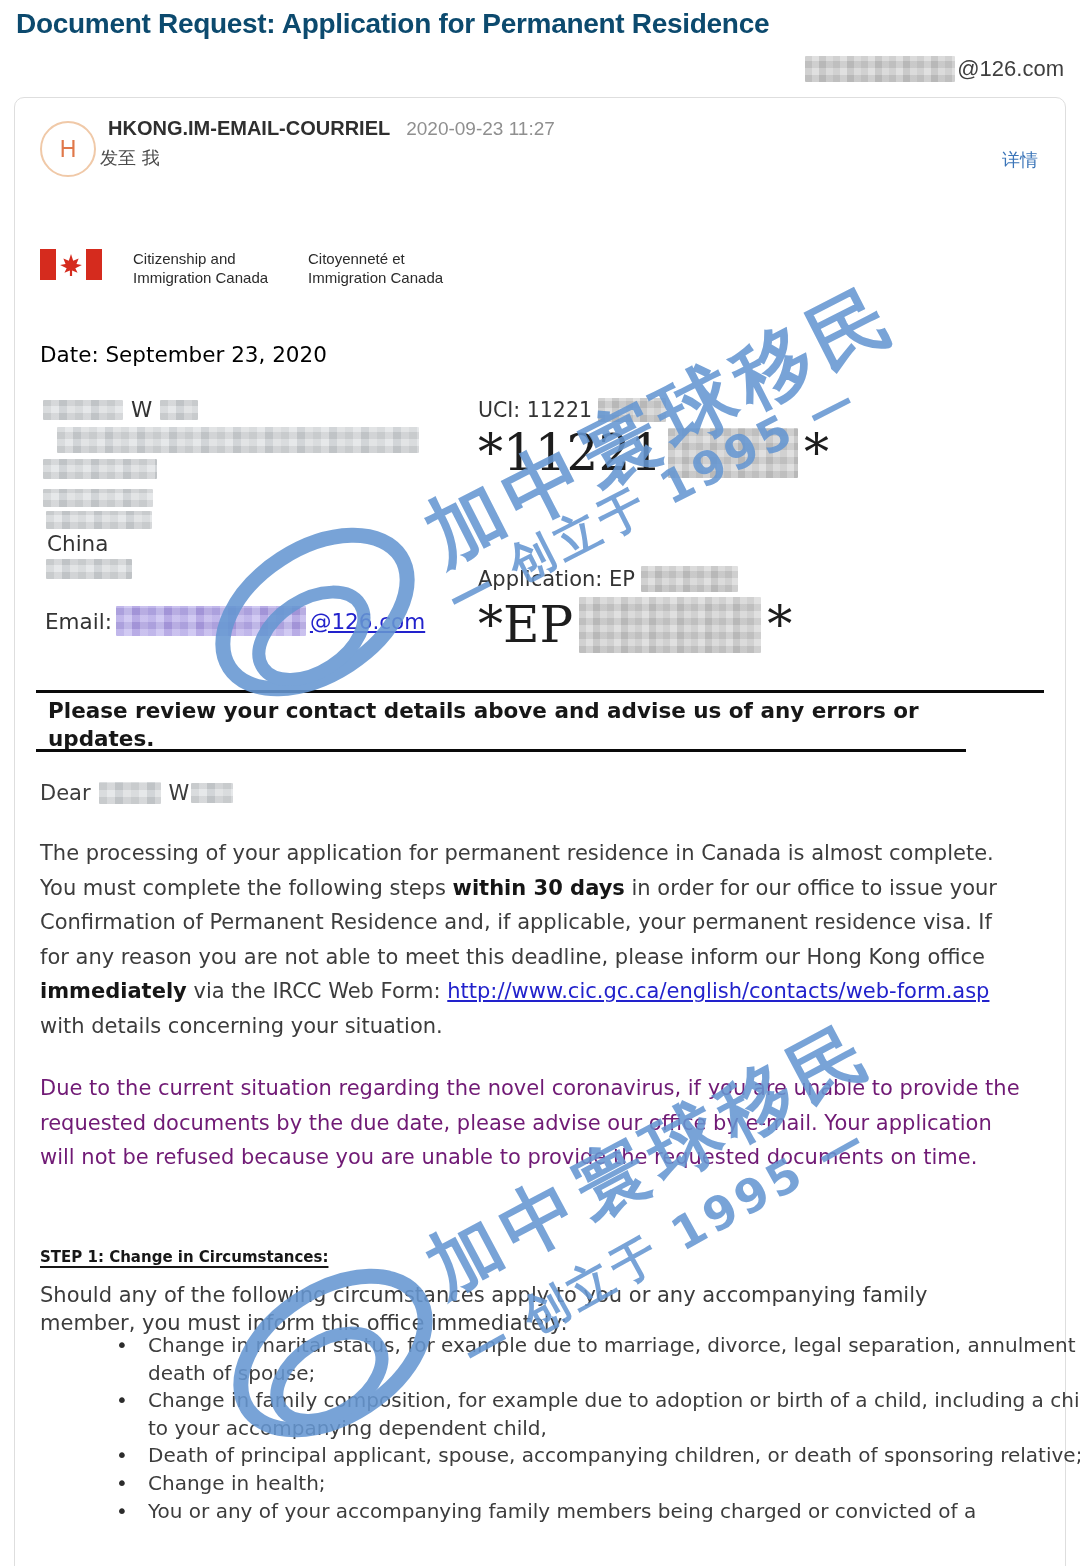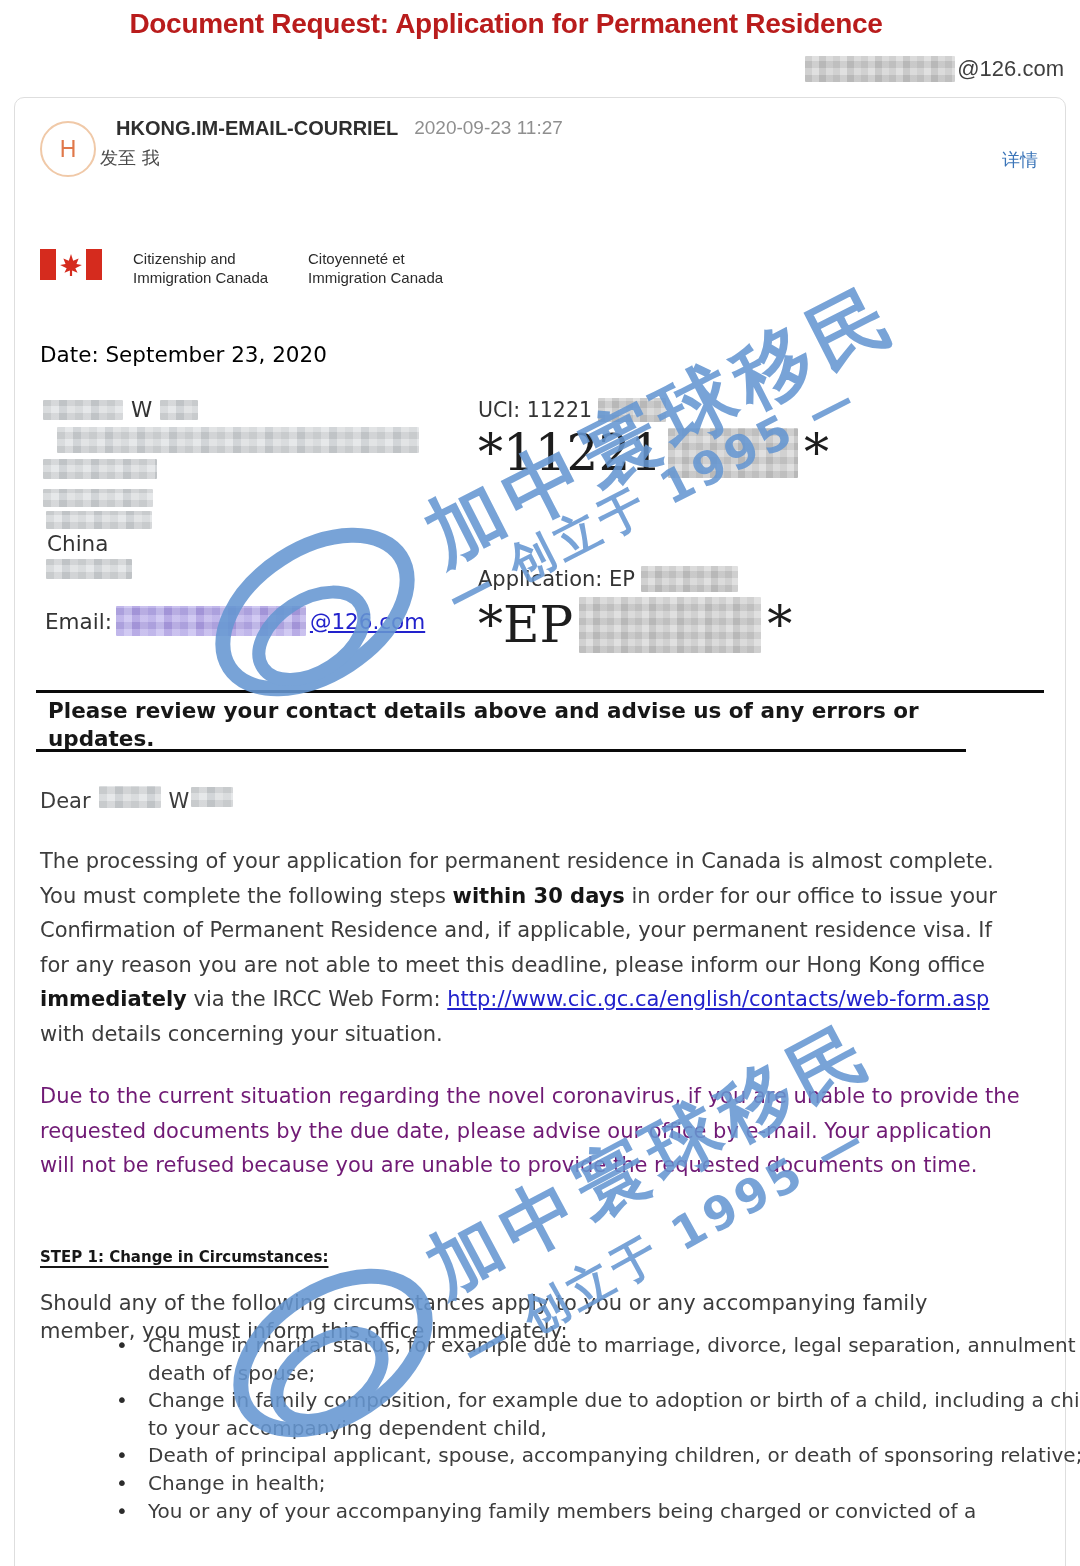--- a/index.html
+++ b/index.html
@@ -2,31 +2,31 @@
 <html><head>
 <meta charset="utf-8">
 <style>
   html,body{margin:0;padding:0;background:#fff;}
   #screen{position:relative;width:1080px;height:1566px;overflow:hidden;background:#fff;
           font-family:"DejaVu Sans",sans-serif;color:#3c3c3c;}
   .abs{position:absolute;}
 
   
   .page-title{left:16px;top:8px;width:980px;font-family:"Liberation Sans",sans-serif;
-              font-weight:700;font-size:28px;color:#b91c1c;letter-spacing:-0.3px;text-align:center;}
+              font-weight:700;font-size:28px;color:#0c4a6e;letter-spacing:-0.3px;}
   .account-row{top:56px;right:16px;display:flex;align-items:center;gap:2px;}
   .account-row .suffix{font-size:22px;color:#3f3f3f;font-family:"Liberation Sans",sans-serif;}
 
   .card{left:14px;top:97px;width:1050px;height:1480px;background:#fff;
         border:1px solid #dedede;border-radius:10px;}
 
   .avatar{left:40px;top:121px;width:52px;height:52px;border-radius:50%;
           border:2px solid #f0c9a8;background:#fff;display:flex;align-items:center;justify-content:center;
           color:#e0784a;font-size:23px;font-family:"Liberation Sans",sans-serif;}
-  .sender-row{left:116px;top:117px;display:flex;align-items:flex-start;gap:16px;}
+  .sender-row{left:108px;top:117px;display:flex;align-items:center;gap:16px;}
   .sender{font-family:"Liberation Sans",sans-serif;font-weight:700;font-size:20px;color:#2f2f2f;}
   .datetime{font-size:19px;color:#8f8f8f;font-family:"Liberation Sans",sans-serif;}
   .to-label{left:100px;top:146px;font-size:18px;color:#4a4a4a;}
   .details-link{left:1002px;top:148px;font-size:18px;color:#3a74b8;text-decoration:none;cursor:pointer;}
 
   
   .flag{left:40px;top:249px;width:62px;height:31px;display:flex;}
   .flag .bar{width:16px;height:31px;background:#d52b1e;}
   .flag .mid{width:30px;height:31px;background:#fff;display:flex;align-items:center;justify-content:center;}
   .dept{font-size:15px;line-height:19px;color:#2b2b2b;font-family:"Liberation Sans",sans-serif;}
@@ -54,21 +54,21 @@
   .id-label{font-size:20.5px;color:#333;display:flex;align-items:center;gap:6px;}
   .id-serif{font-family:"DejaVu Serif",serif;font-size:50px;color:#1d1d1d;display:flex;align-items:center;}
   .id-serif .mask{margin:0 6px;}
 
   
   .hr{background:#0a0a0a;height:3px;}
   .notice-text{left:48px;top:697px;width:905px;font-size:21.5px;line-height:28px;
                font-weight:700;color:#171717;}
 
   
-  .body-text{font-size:21px;line-height:34.5px;color:#3c3c3c;margin-top:8px;}
+  .body-text{font-size:21px;line-height:34.5px;color:#3c3c3c;}
   .body-text b{color:#161616;}
   .link{color:#2222cc;text-decoration:underline;cursor:pointer;}
   .p2{font-weight:400;color:#701a75;}
   .step-heading{left:40px;top:1248px;font-size:15px;font-weight:700;color:#171717;
                 text-decoration:underline;text-decoration-thickness:2px;text-underline-offset:4px;}
   .p3{line-height:28px !important;}
   ul.bullets{left:40px;top:1332px;width:1010px;margin:0;padding:0 0 0 108px;list-style:none;}
   ul.bullets li{position:relative;font-size:20px;line-height:27.6px;color:#3c3c3c;}
   ul.bullets li::before{content:'•';position:absolute;left:-32px;top:0;color:#2c2c2c;font-size:20px;}
 

